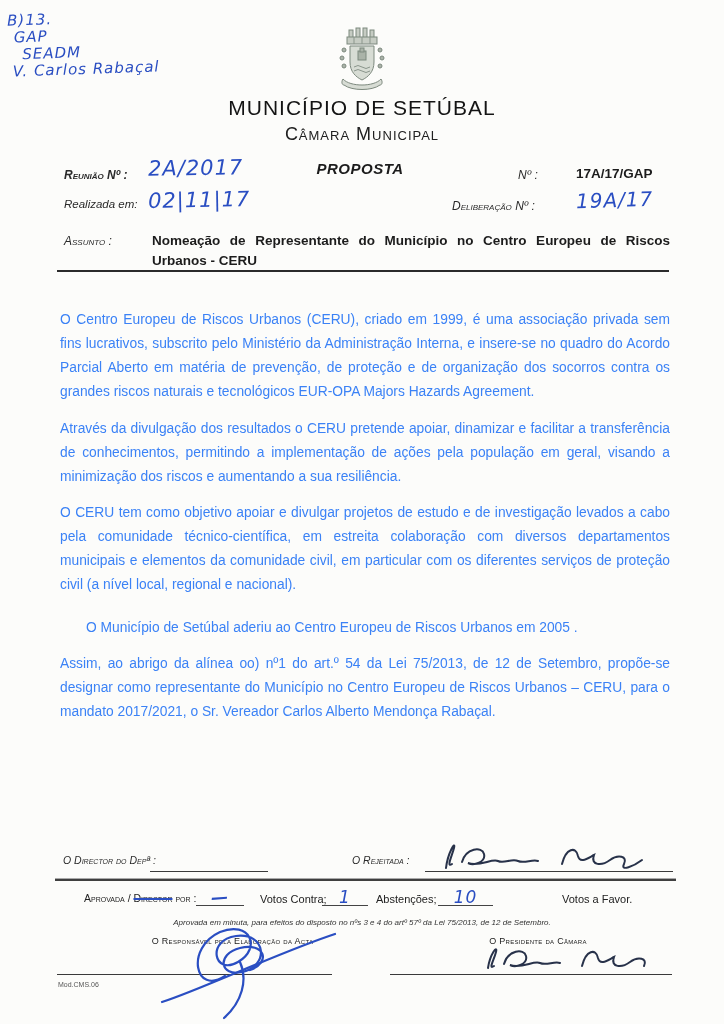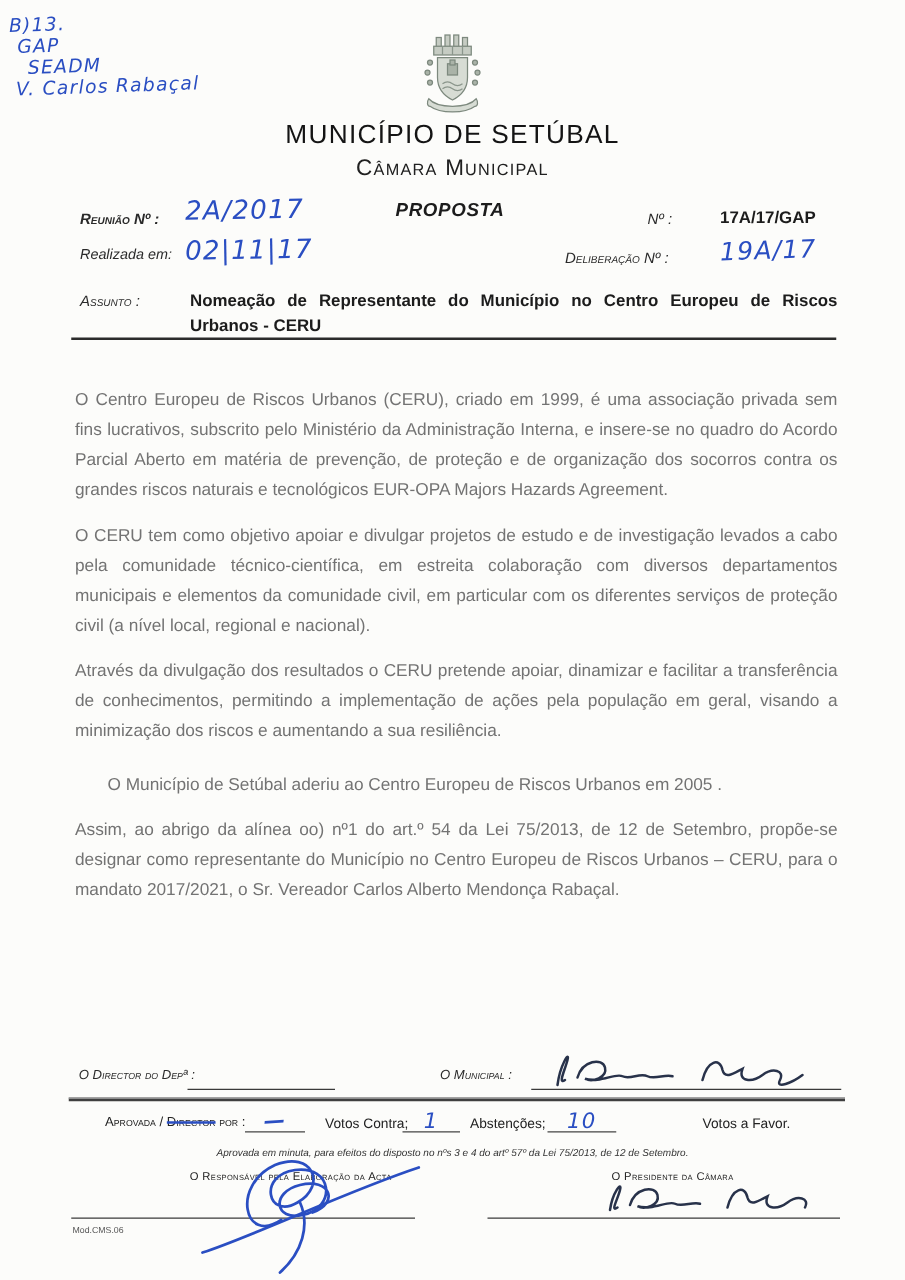--- a/index.html
+++ b/index.html
@@ -31,21 +31,21 @@
   .lbl { font-size:11px; font-style:italic; color:#2a2a2a; }
   .lbl.sc { font-variant:small-caps; font-size:12px; }
   .bold { font-weight:bold;text-align:right; }
 
   .assunto-rule { left:57px; top:270px; width:612px; height:2px; background:#2b2b2b; }
 
   
   .body-text { left:60px; top:308px; width:610px; }
   .body-text p {
     font-size:13.8px; line-height:1.75; text-align:justify;
-    color:#737373; margin:0 0 12px 0;
+    color:#3b82f6; margin:0 0 12px 0;
   }
   .body-text p.gap-before { margin-top:18px;margin-left:26px; }
 
   
   .u-line { border-bottom:1.4px solid #3a3a3a; }
   .thick-rule  { left:55px; top:878px; width:621px; height:3px; background:#3f3f3f; border-top:1px solid #aaa; }
 
   .votes-row { top:890px; height:18px; font-size:11px; color:#222; }
   .strike-blue { text-decoration:line-through; text-decoration-color:#2a4ec2; text-decoration-thickness:2px; }
   .blank { position:absolute; border-bottom:1.3px solid #444; height:14px; }
@@ -118,30 +118,30 @@
 
   <span class="abs lbl sc" style="left:452px; top:199px;">Deliberação Nº :</span>
   <span class="abs hand" style="left:576px; top:188px; font-size:20px; transform:rotate(-2deg);">19A/17</span>
 
   <span class="abs lbl sc" style="left:64px; top:234px;">Assunto :</span>
   <div class="abs bold" style="left:152px; top:231px; width:518px; font-size:13.5px; line-height:20px; text-align:justify;">Nomeação de Representante do Município no Centro Europeu de Riscos Urbanos - CERU</div>
   <div class="abs assunto-rule"></div>
 
   <div class="abs body-text">
     <p>O Centro Europeu de Riscos Urbanos (CERU), criado em 1999, é uma associação privada sem fins lucrativos, subscrito pelo Ministério da Administração Interna, e insere-se no quadro do Acordo Parcial Aberto em matéria de prevenção, de proteção e de organização dos socorros contra os grandes riscos naturais e tecnológicos EUR-OPA Majors Hazards Agreement.</p>
+    <p>Através da divulgação dos resultados o CERU pretende apoiar, dinamizar e facilitar a transferência de conhecimentos, permitindo a implementação de ações pela população em geral, visando a minimização dos riscos e aumentando a sua resiliência.</p>
     <p>O CERU tem como objetivo apoiar e divulgar projetos de estudo e de investigação levados a cabo pela comunidade técnico-científica, em estreita colaboração com diversos departamentos municipais e elementos da comunidade civil, em particular com os diferentes serviços de proteção civil (a nível local, regional e nacional).</p>
-    <p>Através da divulgação dos resultados o CERU pretende apoiar, dinamizar e facilitar a transferência de conhecimentos, permitindo a implementação de ações pela população em geral, visando a minimização dos riscos e aumentando a sua resiliência.</p>
     <p class="gap-before">O Município de Setúbal aderiu ao Centro Europeu de Riscos Urbanos em 2005 .</p>
     <p>Assim, ao abrigo da alínea oo) nº1 do art.º 54 da Lei 75/2013, de 12 de Setembro, propõe-se designar como representante do Município no Centro Europeu de Riscos Urbanos – CERU, para o mandato 2017/2021, o Sr. Vereador Carlos Alberto Mendonça Rabaçal.</p>
   </div>
 
   <span class="abs lbl sc" style="left:63px; top:854px; font-size:10.5px;">O Director do Depª :</span>
   <div class="abs u-line" style="left:150px; top:858px; width:118px; height:14px;"></div>
 
-  <span class="abs lbl sc" style="left:352px; top:854px; font-size:10.5px;">O Municipal :</span>
+  <span class="abs lbl sc" style="left:352px; top:854px; font-size:10.5px;">O Rejeitada :</span>
   <div class="abs u-line" style="left:425px; top:858px; width:248px; height:14px;"></div>
   <svg class="abs sig" style="left:432px; top:834px;" width="238" height="40" viewBox="0 0 238 40" fill="none" stroke="#28324a" stroke-width="2" stroke-linecap="round">
     <path d="M14 34 C16 18 24 6 22 14 C20 22 14 34 20 30"></path>
     <path d="M30 28 C34 14 50 12 52 20 C54 28 42 32 36 29 C48 33 60 24 66 27 C72 30 80 24 86 27 C92 30 100 25 106 27"></path>
     <path d="M130 30 C134 14 144 12 146 22 C148 30 156 24 162 21 C158 32 170 32 178 26 C186 20 196 22 192 30 C188 38 202 32 210 26"></path>
   </svg>
 
   <div class="abs thick-rule"></div>
 
   <div class="abs votes-row" style="left:0; width:724px;">

